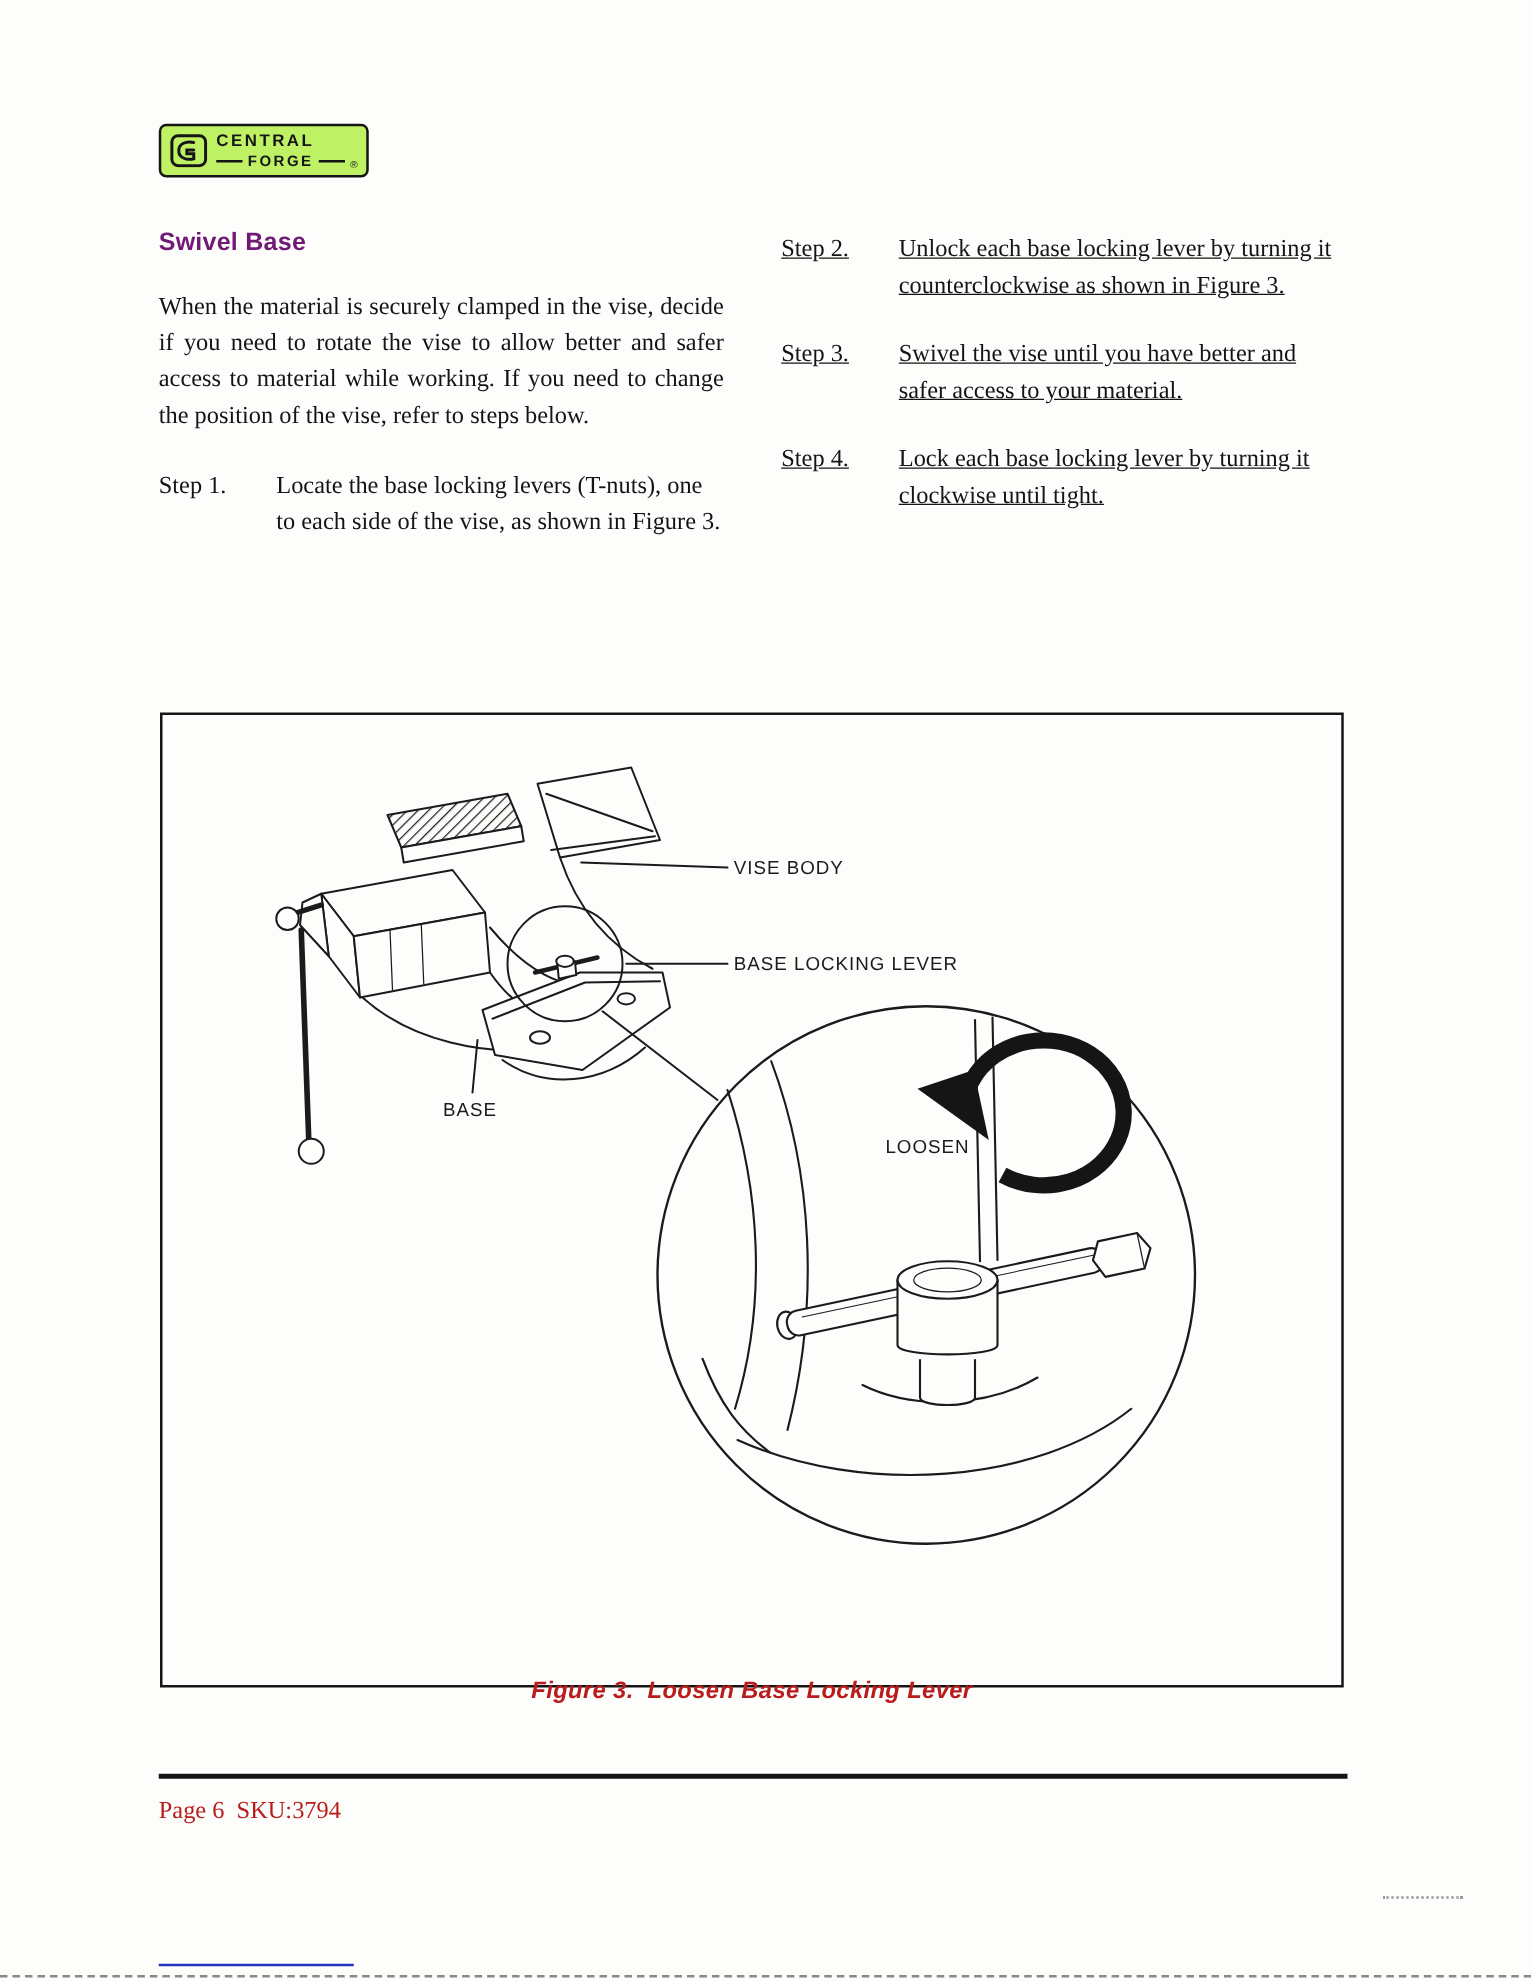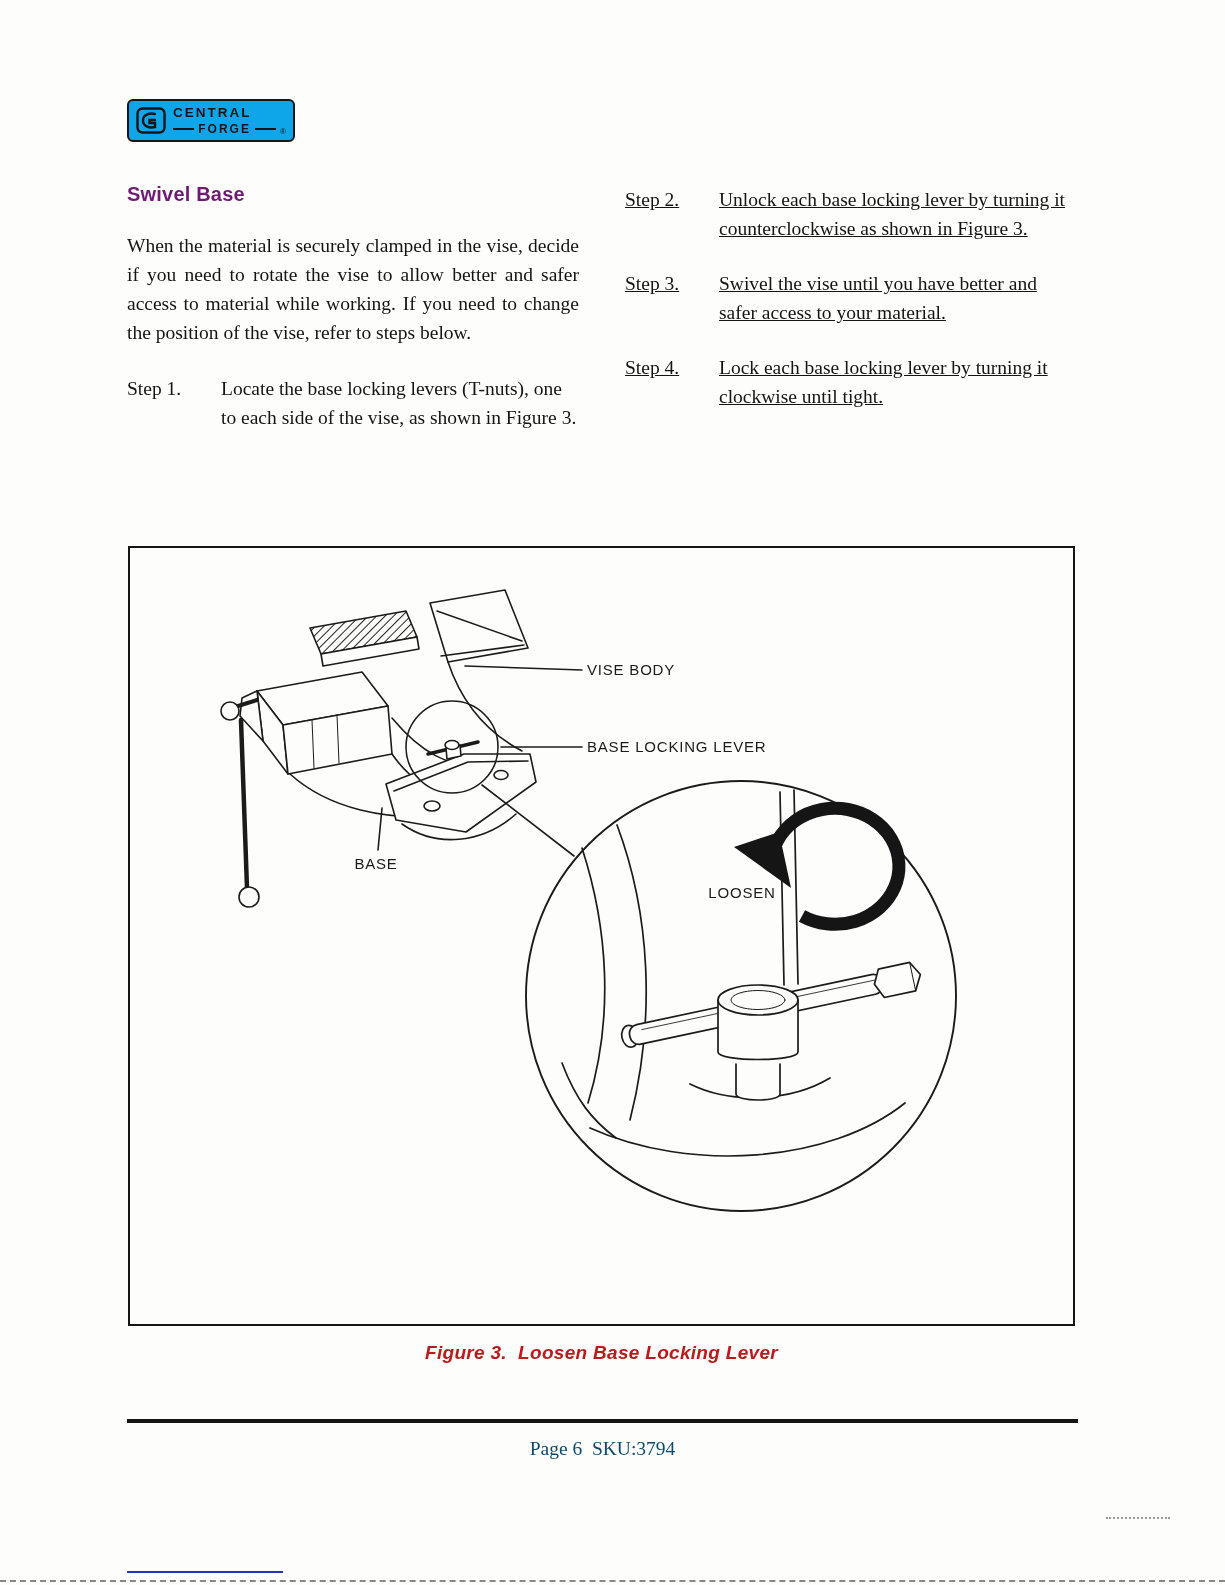--- a/index.html
+++ b/index.html
@@ -3,53 +3,53 @@
 <meta charset="utf-8">
 <style>
   * { box-sizing: border-box; margin: 0; padding: 0; }
   html, body { width: 1225px; height: 1585px; }
   body { background: #fdfdfb; font-family: "Liberation Serif", serif; color: #141414; }
   .page { position: relative; width: 1225px; height: 1585px; overflow: hidden; background: #fdfdfb; }
 
   
   .logo { position: absolute; left: 127px; top: 99px; width: 168px; height: 43px;
           border: 2.5px solid #151515; border-radius: 6px; display: flex; align-items: center;
-          padding: 3px 7px; gap: 7px; background: #0ea5e9; }
+          padding: 3px 7px; gap: 7px; background: #bef264; }
   .logo-icon svg { display: block; }
   .logo-text { display: flex; flex-direction: column; line-height: 1; flex: 1; }
   .logo-central { font: 700 13.5px "Liberation Sans", sans-serif; letter-spacing: 2px; color: #151515; }
   .logo-forge-row { display: flex; align-items: center; gap: 4px; margin-top: 2px; }
   .logo-rule { height: 2px; background: #151515; flex: 1; }
   .logo-forge { font: 700 12px "Liberation Sans", sans-serif; letter-spacing: 2px; color: #151515; }
   .logo-reg { font: 400 8px "Liberation Sans", sans-serif; color: #151515; align-self: flex-end; }
 
   
   .col { position: absolute; font-size: 19.5px; line-height: 29px; }
   .col-left  { left: 127px; top: 183px; width: 452px; }
   .col-right { left: 625px; top: 185px; width: 452px; text-decoration: underline; }
   .heading { font: 700 20px "Liberation Sans", sans-serif; letter-spacing: .2px; color: #701a75;
              margin-bottom: 25px; }
   .intro { text-align: justify; margin-bottom: 27px; }
   .step { display: flex; margin-bottom: 26px; }
   .step-label { width: 94px; flex: none; }
   .step-text { flex: 1; }
 
   
-  .figure-box { position: absolute; left: 128px; top: 546px; width: 947px; height: 780px;
+  .figure-box { position: absolute; left: 128px; top: 570px; width: 947px; height: 780px;
                 border: 2px solid #151515; background: #fdfdfb; }
   .figure-box svg { display: block; width: 100%; height: 100%; }
   svg text { font-family: "Liberation Sans", sans-serif; font-size: 15px; letter-spacing: .8px; fill: #1b1b1b; }
   .figure-caption { position: absolute; left: 128px; top: 1342px; width: 947px; text-align: center;
                     font: italic 700 19px "Liberation Sans", sans-serif; letter-spacing: .3px;
                     color: #b91c1c; white-space: pre-wrap; }
 
   
   .footer-rule { position: absolute; left: 127px; top: 1419px; width: 951px; height: 3.5px; background: #151515; }
-  .page-footer { position: absolute; left: 127px; top: 1438px; width: 951px; text-align: center;
-                 font-size: 19.5px; white-space: pre-wrap; color: #0c4a6e; }
+  .page-footer { position: absolute; left: 127px; top: 1438px; width: 951px; 
+                 font-size: 19.5px; white-space: pre-wrap; color: #b91c1c; }
 
   
   .right-dots { position: absolute; left: 1106px; top: 1517px; width: 64px; border-top: 2px dotted #9a9a9a; }
   .blue-underline { position: absolute; left: 127px; top: 1571px; width: 156px; height: 2px; background: #2433bb; }
   .bottom-dashed-line { position: absolute; left: 0; top: 1580px; width: 1225px;
                         border-top: 2px dashed #4a4a4a; opacity: .65; }
 </style>
 </head>
 <body>
 

